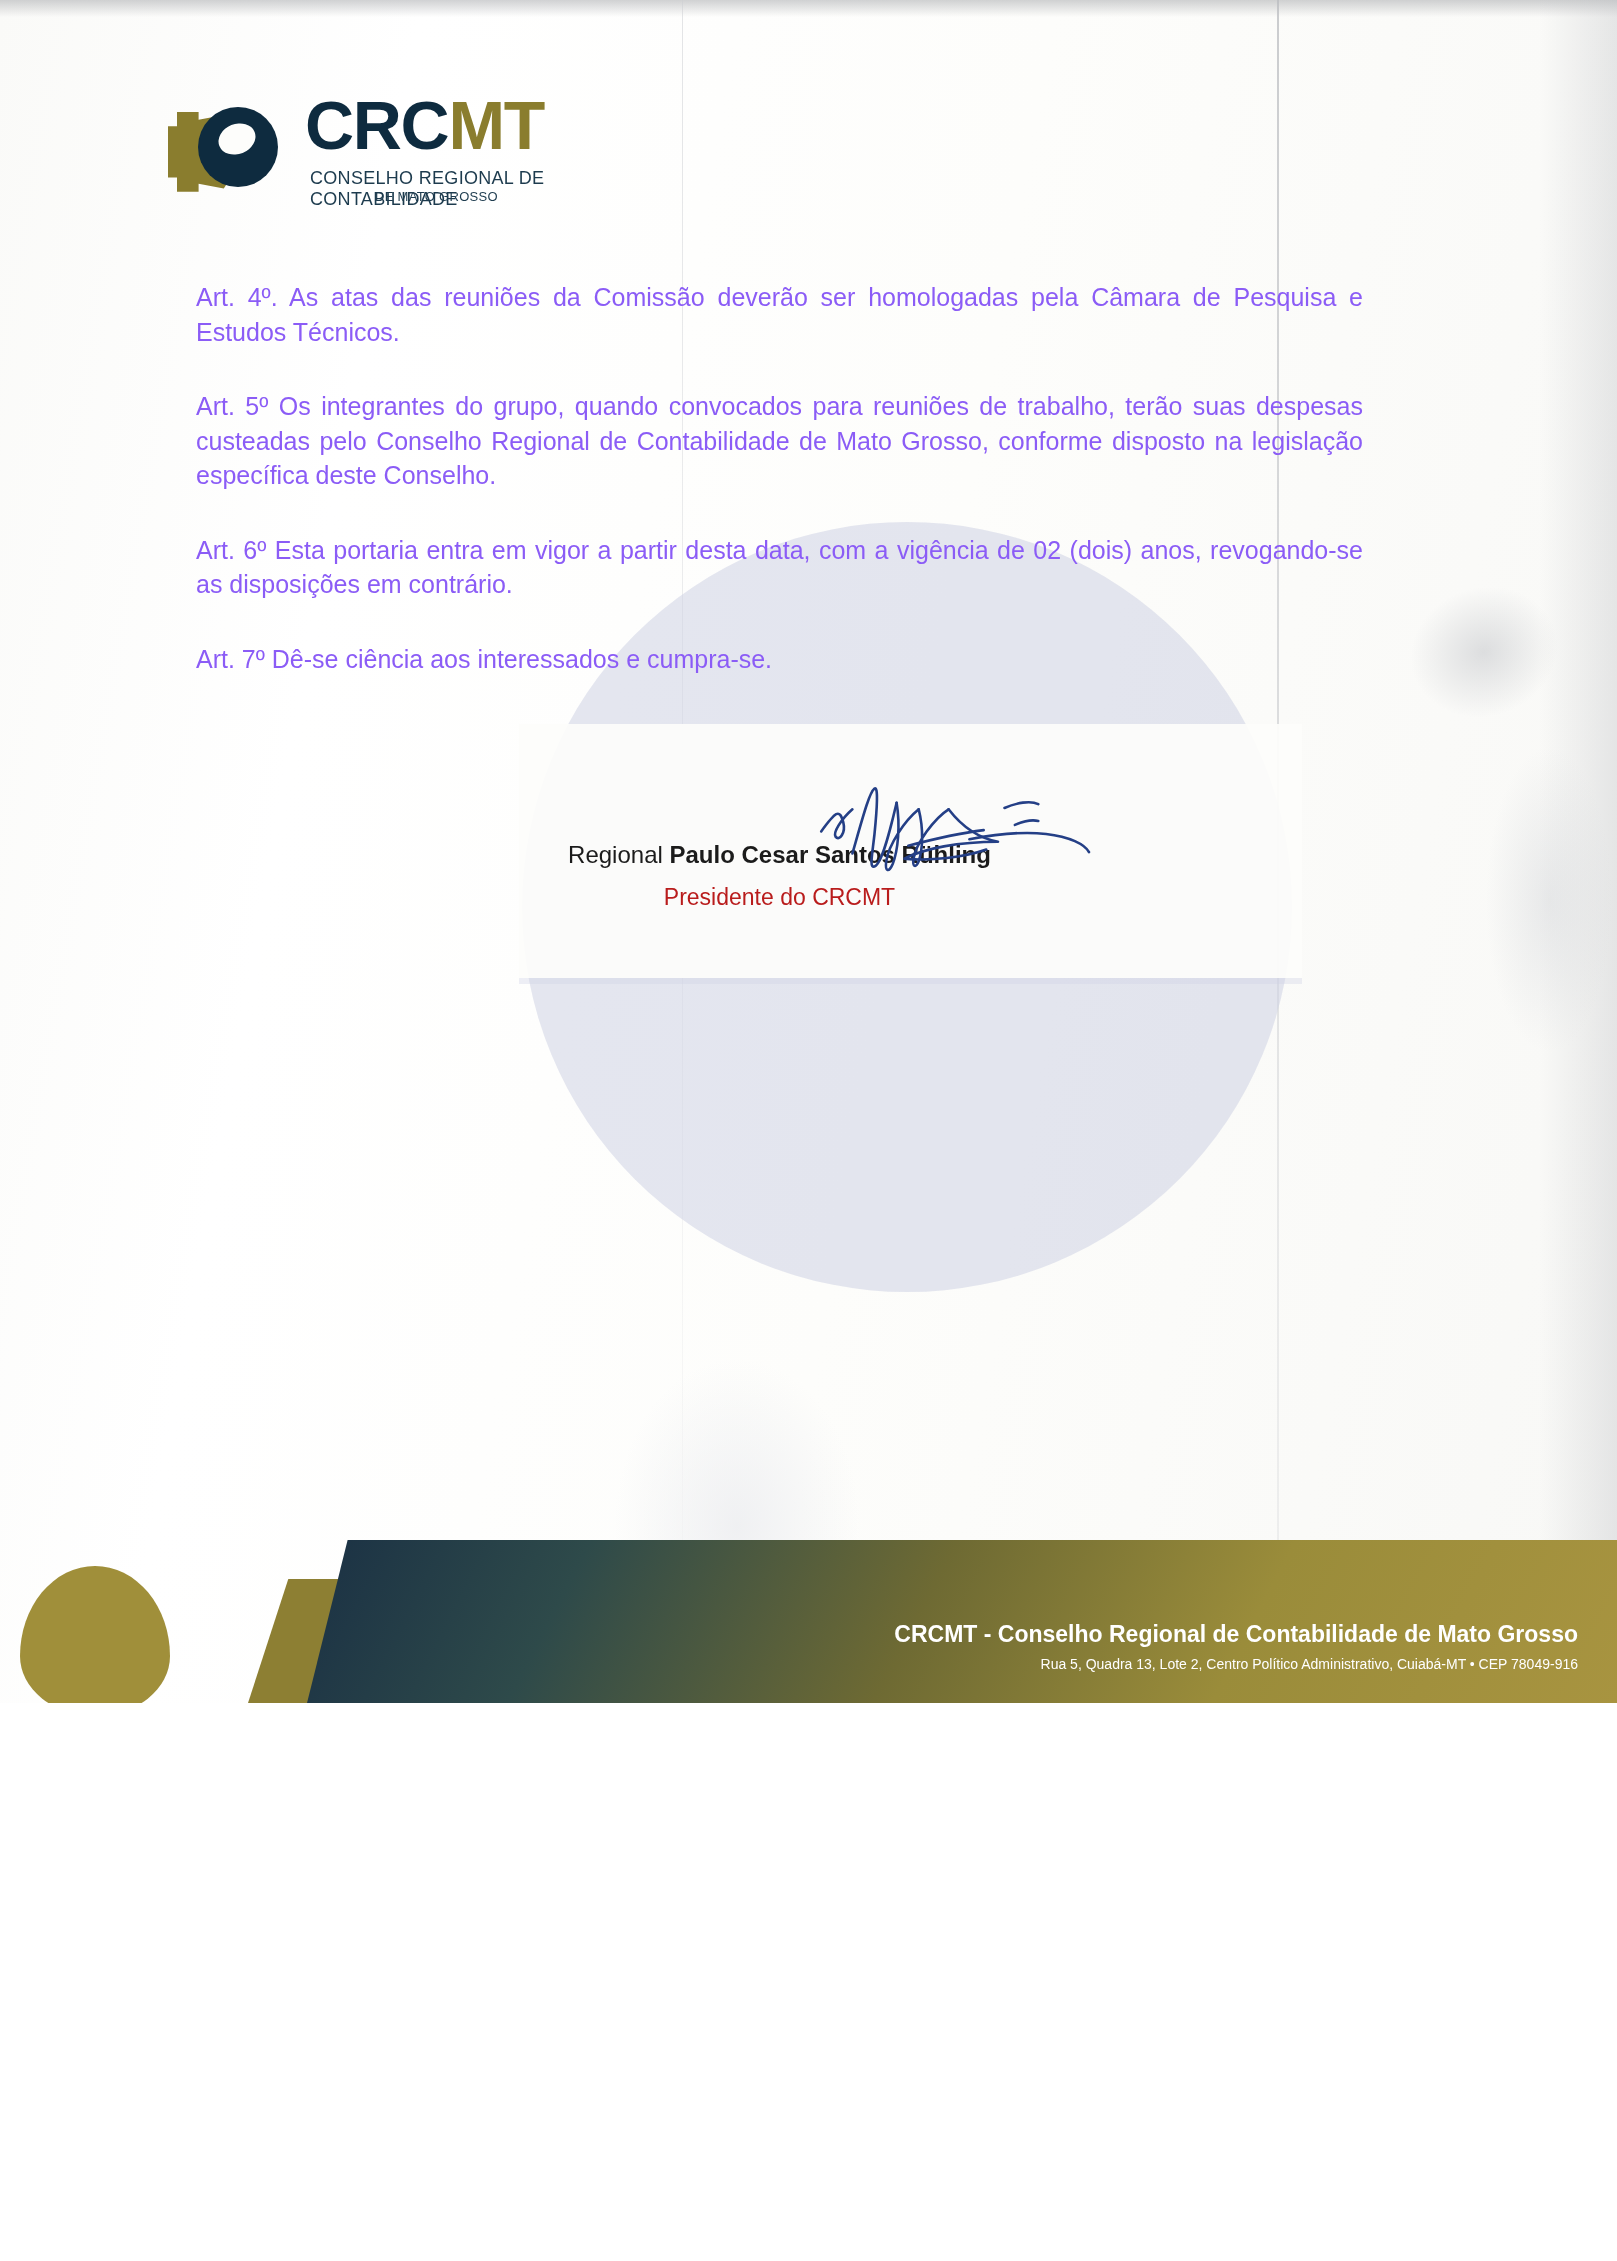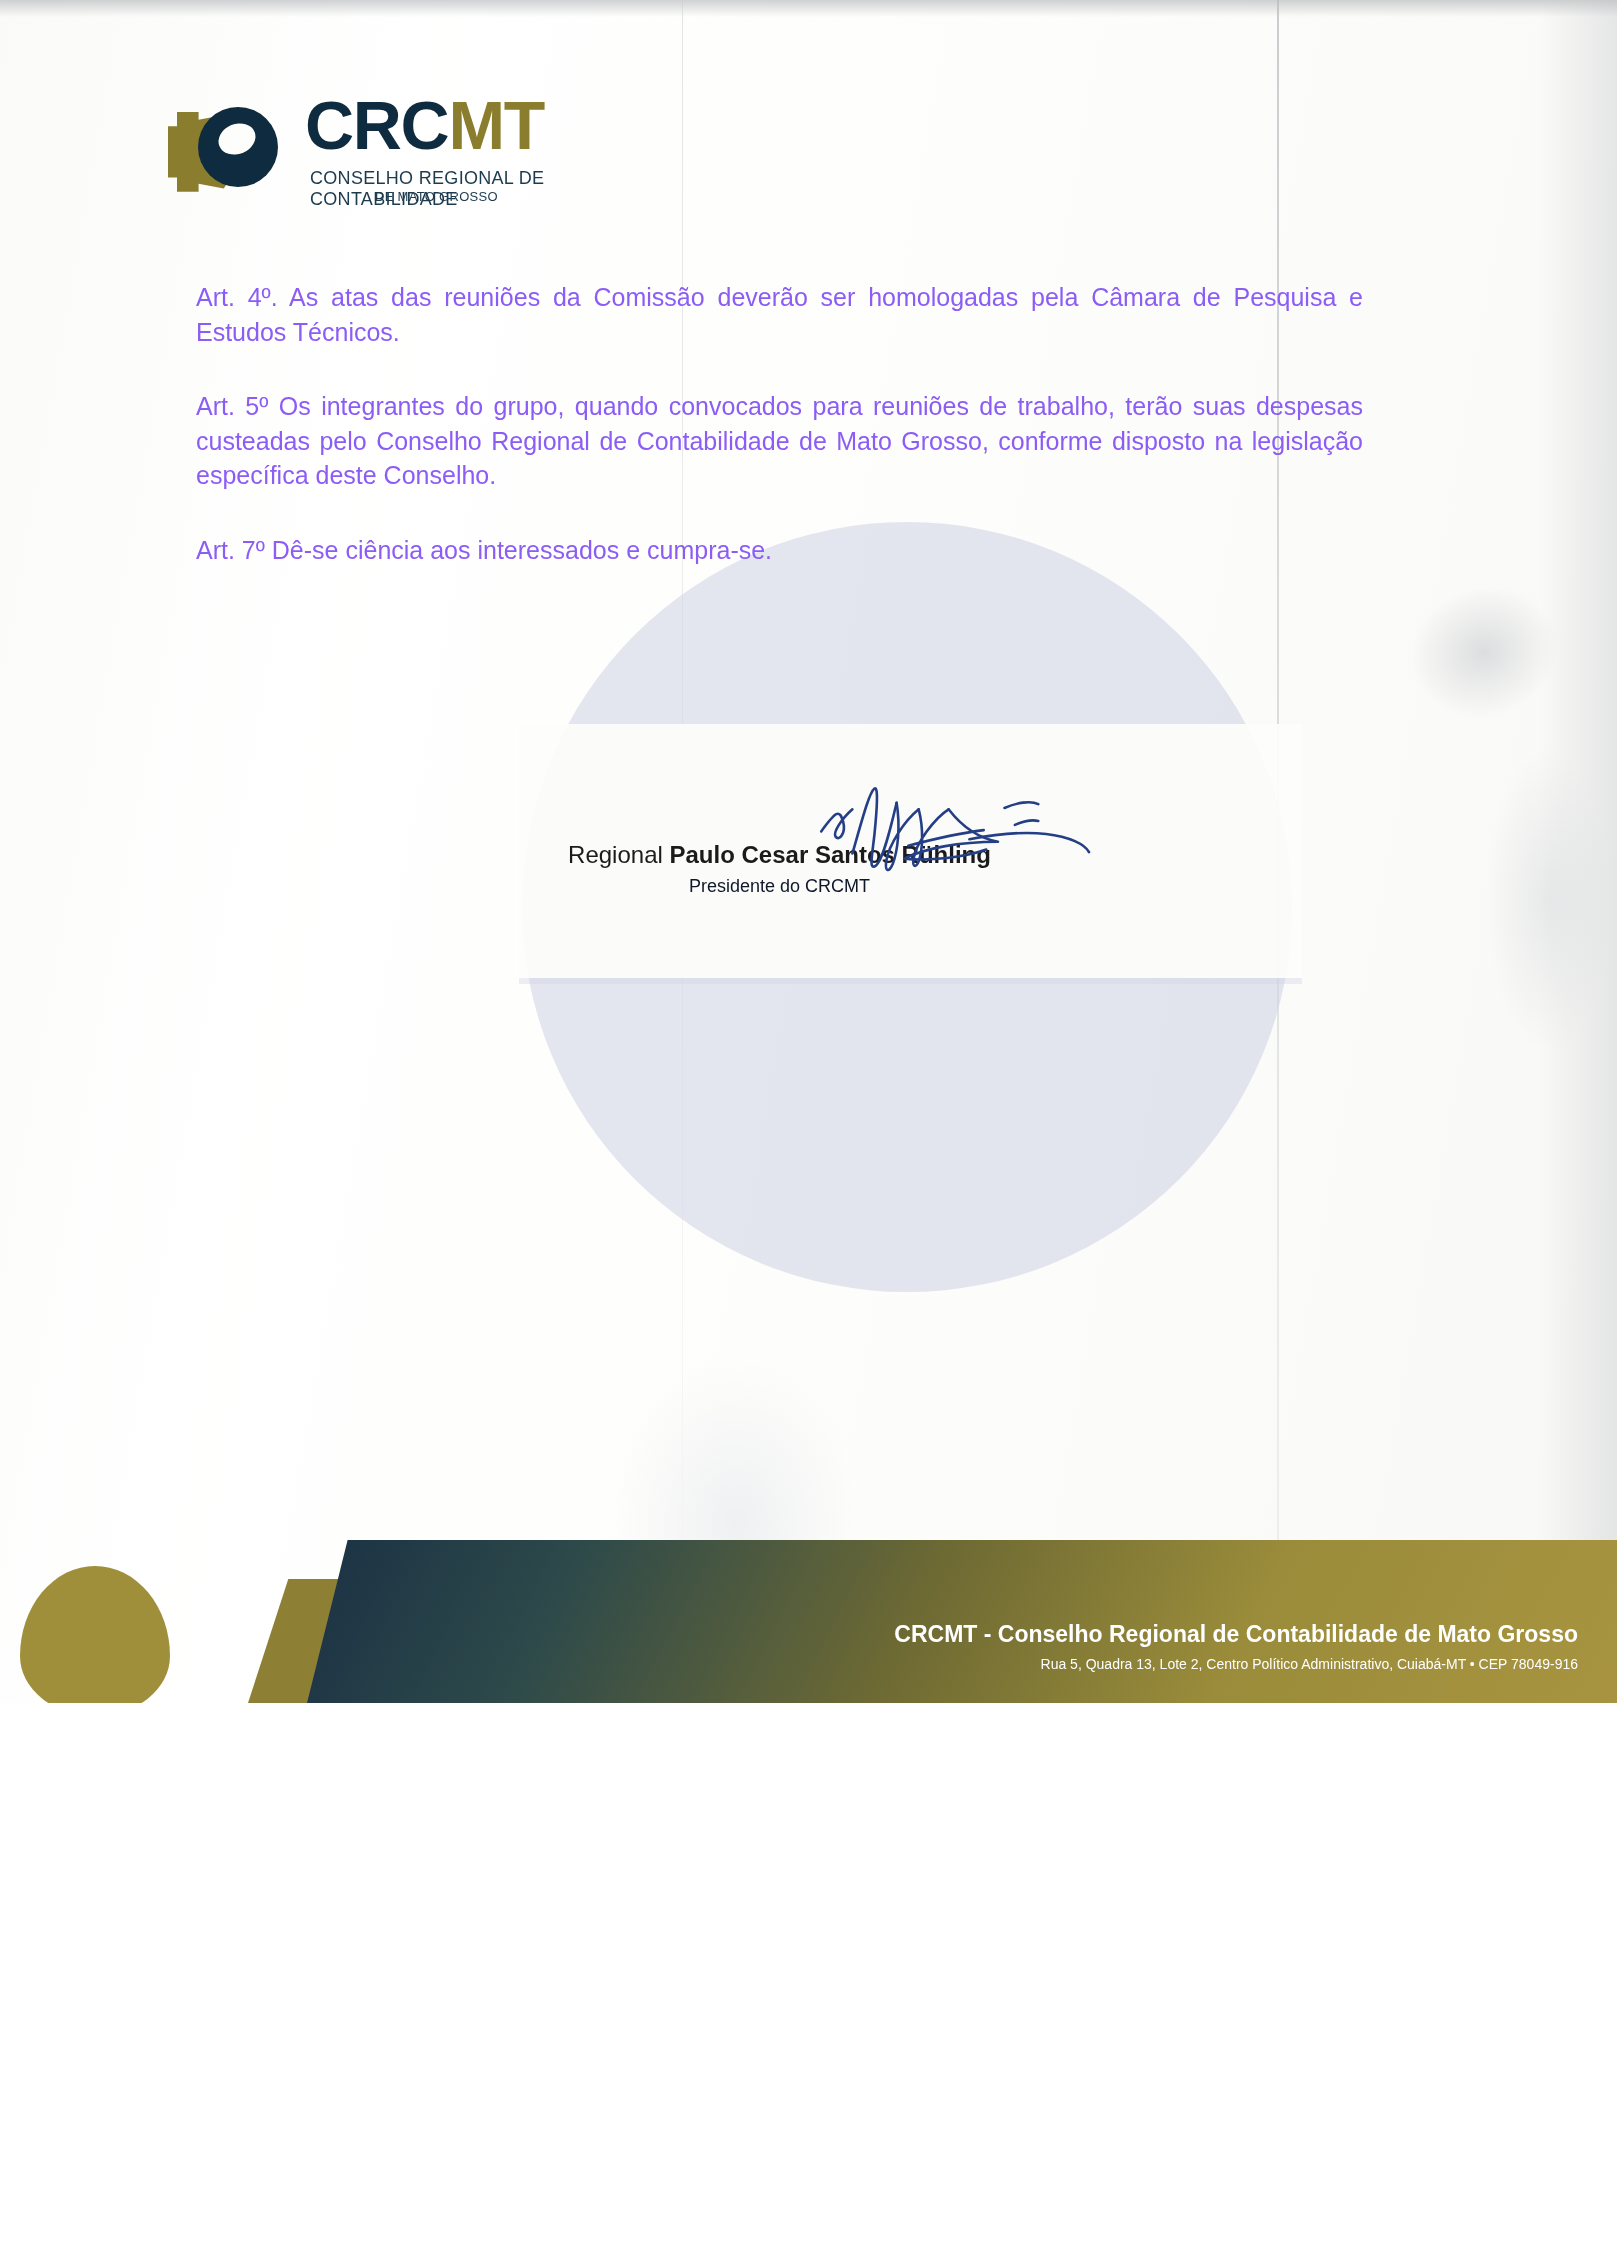--- a/index.html
+++ b/index.html
@@ -224,23 +224,23 @@
     height: 130px;
     pointer-events: none;
   }
   .sig-name {
     font-size: 24px;
     color: #1b1b1b;
     font-family: "Liberation Sans", sans-serif;
   }
   .sig-name b { font-weight: bold; }
   .sig-role {
-    font-size: 18px;
-    color: #0f172a;
-    margin-top: 7px;
+    font-size: 23px;
+    color: #b91c1c;
+    margin-top: 15px;
     font-family: "Liberation Sans", sans-serif;
   }
 
   
   .footer {
     position: absolute;
     left: 0;
     bottom: 0;
     width: 1617px;
     height: 215px;
@@ -324,20 +324,21 @@
     <div class="logo-text">
       <span class="logo-crc">CRC</span><span class="logo-mt">MT</span>
     </div>
     <div class="logo-sub1">CONSELHO REGIONAL DE CONTABILIDADE</div>
     <div class="logo-sub2">DE MATO GROSSO</div>
   </div>
 
   <div class="body-text">
     <p class="para">Art. 4º. As atas das reuniões da Comissão deverão ser homologadas pela Câmara de Pesquisa e Estudos Técnicos.</p>
     <p class="para">Art. 5º Os integrantes do grupo, quando convocados para reuniões de trabalho, terão suas despesas custeadas pelo Conselho Regional de Contabilidade de Mato Grosso, conforme disposto na legislação específica deste Conselho.</p>
+    <p class="para">Art. 6º Esta portaria entra em vigor a partir desta data, com a vigência de 02 (dois) anos, revogando-se as disposições em contrário.</p>
     <p class="para no-justify">Art. 7º Dê-se ciência aos interessados e cumpra-se.</p>
   </div>
 
   <div class="sig-block">
     <svg class="signature-mark" viewBox="0 0 520 200">
       <g fill="none" stroke="#243f86" stroke-width="4" stroke-linecap="round" stroke-linejoin="round">
         <path d="M18 96 C40 66, 46 60, 52 82 C56 98, 46 112, 40 104 C36 98, 48 78, 66 62"></path>
         <path d="M66 130 C82 74, 92 36, 100 30 C106 26, 104 60, 100 100 C96 136, 92 152, 100 150 C112 146, 126 86, 134 52"></path>
         <path d="M134 52 C140 88, 136 126, 128 146 C122 160, 116 158, 118 142 C122 116, 146 80, 168 62"></path>
         <path d="M168 62 C176 94, 174 124, 168 142 C164 152, 158 152, 160 138 C164 114, 192 76, 214 62"></path>

